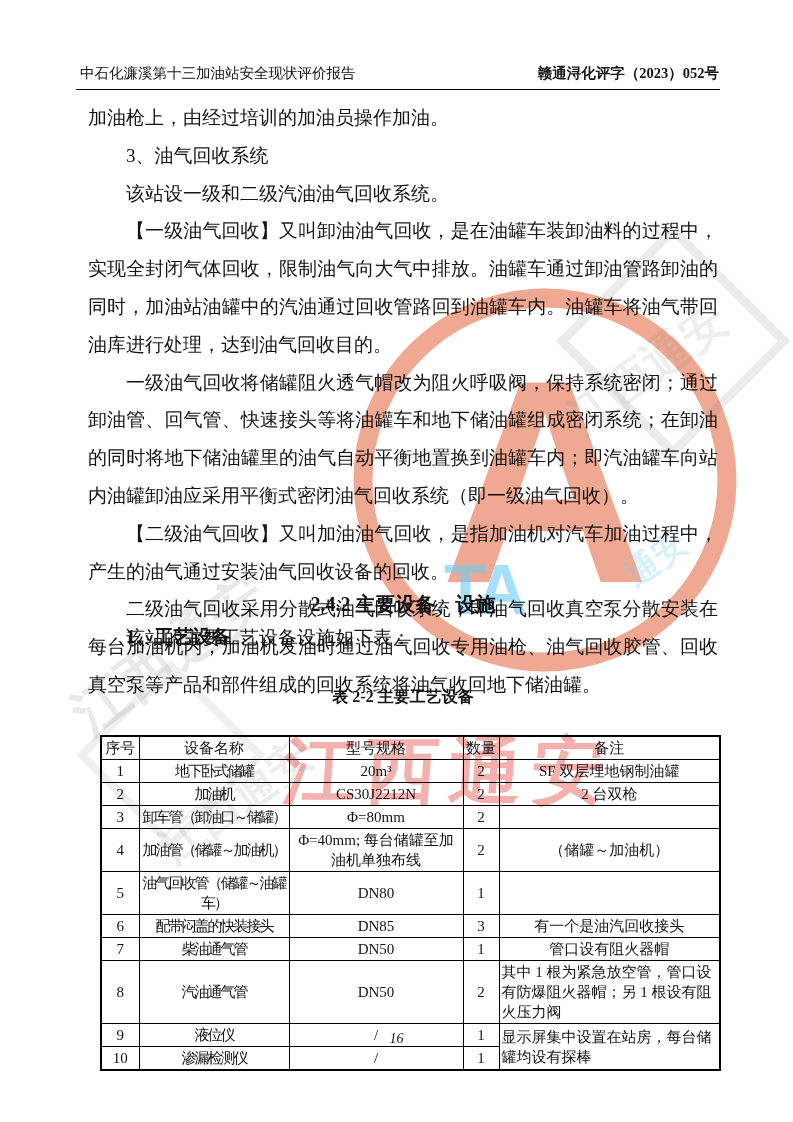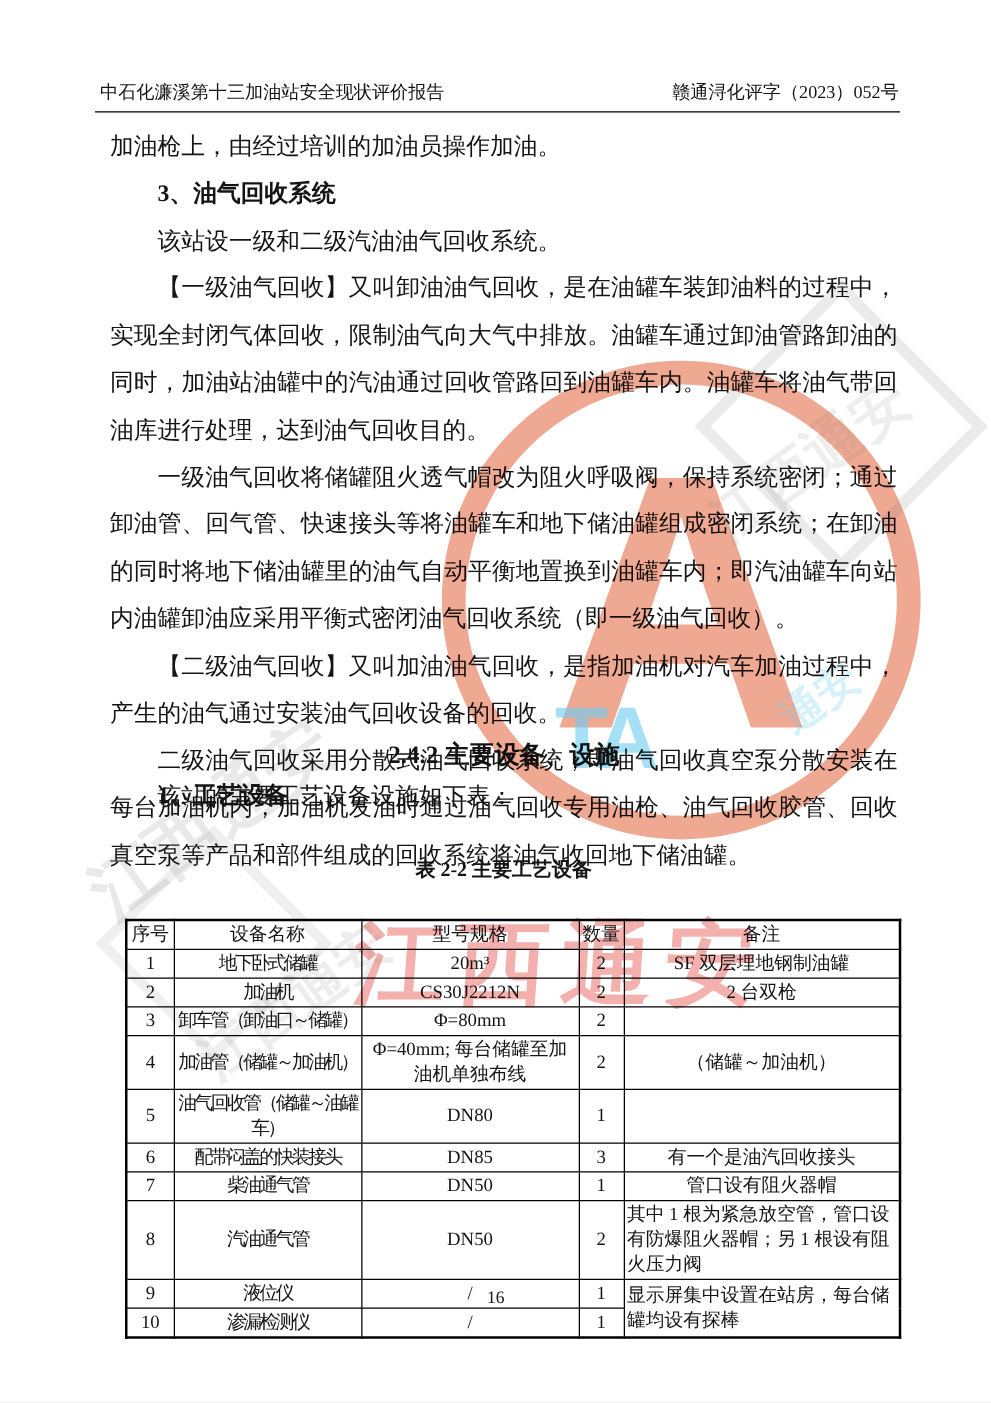--- a/index.html
+++ b/index.html
@@ -5,48 +5,48 @@
   html,body{margin:0;padding:0;background:#e8e8e8;}
   .page{
     position:relative;width:793px;height:1122px;background:#ffffff;
     margin:0 auto;overflow:hidden;
     font-family:"Liberation Serif","DejaVu Serif",serif;color:#141414;
   }
   .content{position:absolute;inset:0;z-index:1;}
   
   .hdr{position:absolute;top:64px;left:80px;right:74px;display:flex;
        justify-content:space-between;align-items:flex-end;font-size:14.5px;}
-  .hdr-right{font-weight:normal;}
+  .hdr-right{font-weight:bold;}
   .hdr-rule{position:absolute;top:89px;left:76px;right:73px;height:0;
             border-top:1.6px solid #000;}
   
   .flow{position:absolute;top:99px;left:88px;width:630px;
         font-size:19px;line-height:37.8px;text-align:justify;}
   .flow p{margin:0;text-indent:2em;}
   .flow p.noindent{text-indent:0;}
-  .bold{font-weight:bold;}
+  .bold{font-weight:normal;}
   .sec{position:absolute;left:88px;width:630px;font-size:19px;line-height:26px;}
   .sec-242{top:591px;font-size:20px;font-weight:bold;text-align:center;}
   .sec-gy{top:624px;font-weight:bold;text-indent:2em;}
   .sec-intro{top:625px;text-indent:2em;}
   .sec-caption{top:684px;font-weight:bold;text-align:center;font-size:16px;}
   
   .tablewrap{position:absolute;top:710px;left:100px;width:619px;margin-top:25px;}
   table.equip{border-collapse:collapse;table-layout:fixed;width:619px;
     font-size:15px;line-height:20px;text-align:center;
     font-family:"Liberation Serif","DejaVu Serif",serif;}
   table.equip th,table.equip td{
     border:1px solid #000;padding:1px 2px;font-weight:normal;
     vertical-align:middle;overflow:hidden;}
   table.equip{border:2px solid #000;}
   td.namecol{letter-spacing:-2px;}
   td.tleft{text-align:left;}
   
   .pagenum{position:absolute;top:1031px;left:0;width:100%;
-           text-align:center;font-size:14px;}
+           text-align:center;font-size:14px;font-style:italic;}
   
   .wm{position:absolute;inset:0;z-index:2;pointer-events:none;
       mix-blend-mode:multiply;}
   .wm *{position:absolute;}
   .wm-stamp{left:345px;top:280px;opacity:.52;}
   .wm-ta{left:444px;top:550px;font-family:"Liberation Sans","DejaVu Sans",sans-serif;
      font-size:70px;font-weight:bold;letter-spacing:-5px;
      color:rgba(110,205,242,.62);}
   .wm-company{left:283px;top:723px;font-family:"Liberation Sans","DejaVu Sans",sans-serif;
      font-size:73px;font-weight:bold;letter-spacing:10px;white-space:nowrap;

